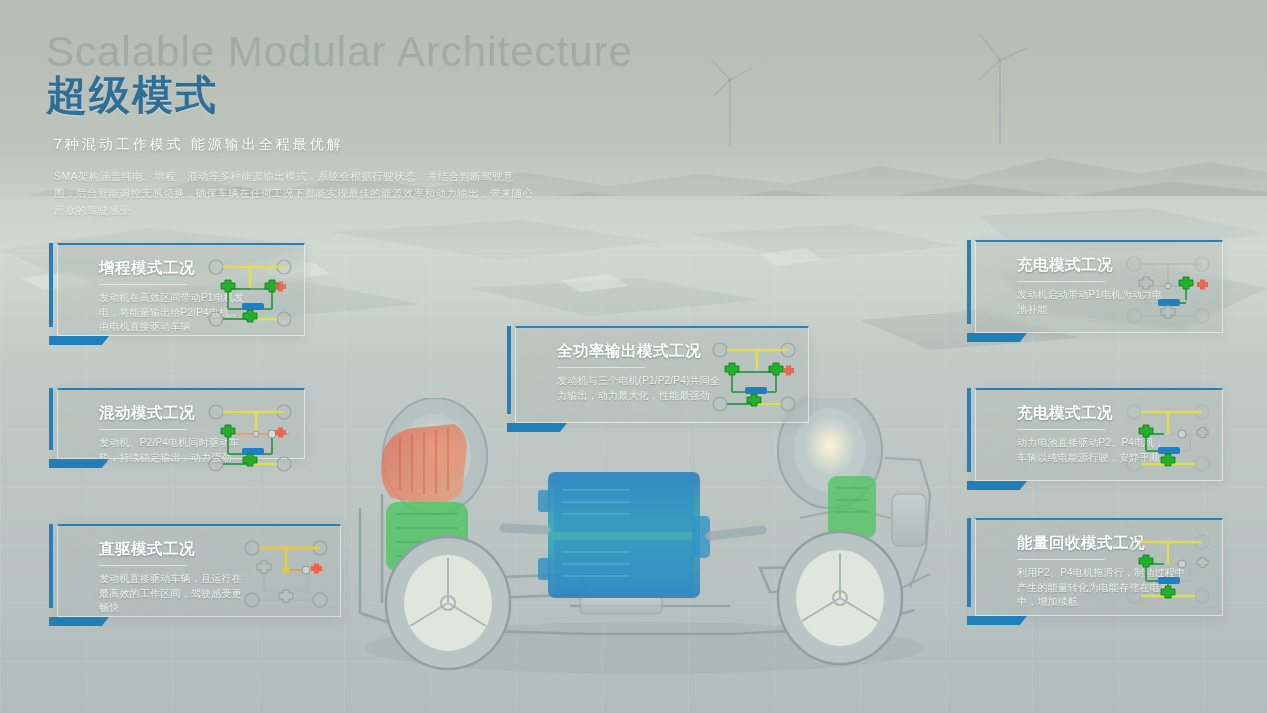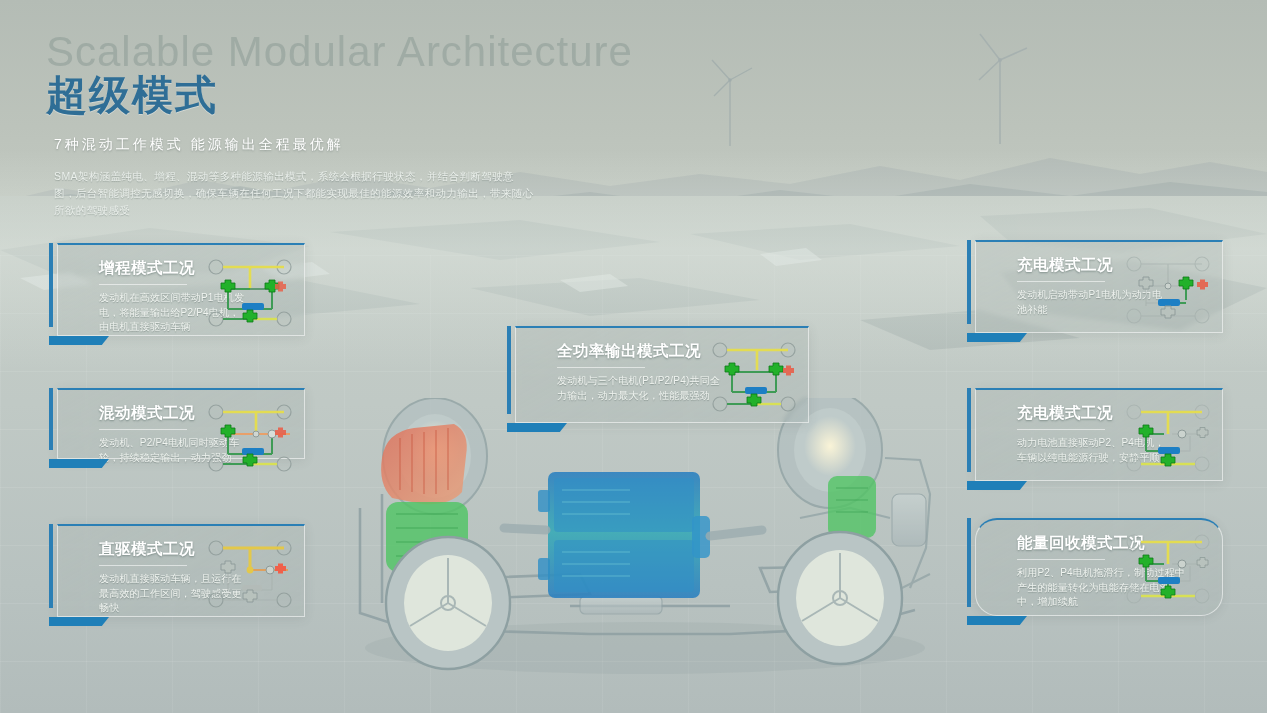--- a/index.html
+++ b/index.html
@@ -356,21 +356,21 @@
             <path d="M37,55 l4,0 0,-3 6,0 0,3 4,0 0,6 -4,0 0,3 -6,0 0,-3 -4,0 Z"></path>
           </g>
           <circle cx="50" cy="32" r="3" fill="#cfd6d2" stroke="#8d9a98" stroke-width="1"></circle>
           <circle cx="66" cy="32" r="4" fill="#d8ded9" stroke="#8d9a98" stroke-width="1"></circle>
           <path d="M69,28 l3,0 0,-2.5 5,0 0,2.5 3,0 0,5 -3,0 0,2.5 -5,0 0,-2.5 -3,0 Z" fill="#e8604a" opacity=".9"></path>
         </svg>
       </div>
     </div>
   </div>
 
-  <div class="card" style="left:57px; top:524px; width:248px; height:93px;">
+  <div class="card" style="left:57px; top:524px; width:284px; height:93px;">
     <div class="card-inner">
       <div class="card-title">直驱模式工况</div>
       <div class="card-rule"></div>
       <div class="card-desc">发动机直接驱动车辆，且运行在最高效的工作区间，驾驶感受更畅快</div>
       <div class="diagram">
         <svg width="88" height="72" viewBox="0 0 88 72">
           <g stroke="#8d9a98" stroke-width="1.2" fill="none" opacity=".8">
             <circle cx="10" cy="10" r="7"></circle>
               <circle cx="78" cy="10" r="7"></circle>
             <circle cx="10" cy="62" r="7"></circle>
@@ -495,21 +495,21 @@
             <path d="M15,26 l4,0 0,-3 6,0 0,3 4,0 0,6 -4,0 0,3 -6,0 0,-3 -4,0 Z"></path>
             <path d="M37,55 l4,0 0,-3 6,0 0,3 4,0 0,6 -4,0 0,3 -6,0 0,-3 -4,0 Z"></path>
           </g>
           <circle cx="58" cy="32" r="4" fill="#cbd3ce" stroke="#8d9a98" stroke-width="1"></circle>
           <path d="M73,28 l3,0 0,-2.5 5,0 0,2.5 3,0 0,5 -3,0 0,2.5 -5,0 0,-2.5 -3,0 Z" fill="#b8c2bd" stroke="#8d9a98" stroke-width=".8"></path>
         </svg>
       </div>
     </div>
   </div>
 
-  <div class="card card-wide" style="left:975px; top:518px; width:248px; height:98px;border-radius:22px;">
+  <div class="card card-wide" style="left:975px; top:518px; width:248px; height:98px;">
     <div class="card-inner">
       <div class="card-title">能量回收模式工况</div>
       <div class="card-rule"></div>
       <div class="card-desc">利用P2、P4电机拖滑行，制动过程中产生的能量转化为电能存储在电池中，增加续航</div>
       <div class="diagram">
         <svg width="88" height="76" viewBox="0 0 88 76">
           <g stroke="#a3aeab" stroke-width="1.1" fill="none" opacity=".65">
             <circle cx="10" cy="10" r="7"></circle>
               <circle cx="78" cy="10" r="7"></circle>
             <circle cx="10" cy="64" r="7"></circle>

